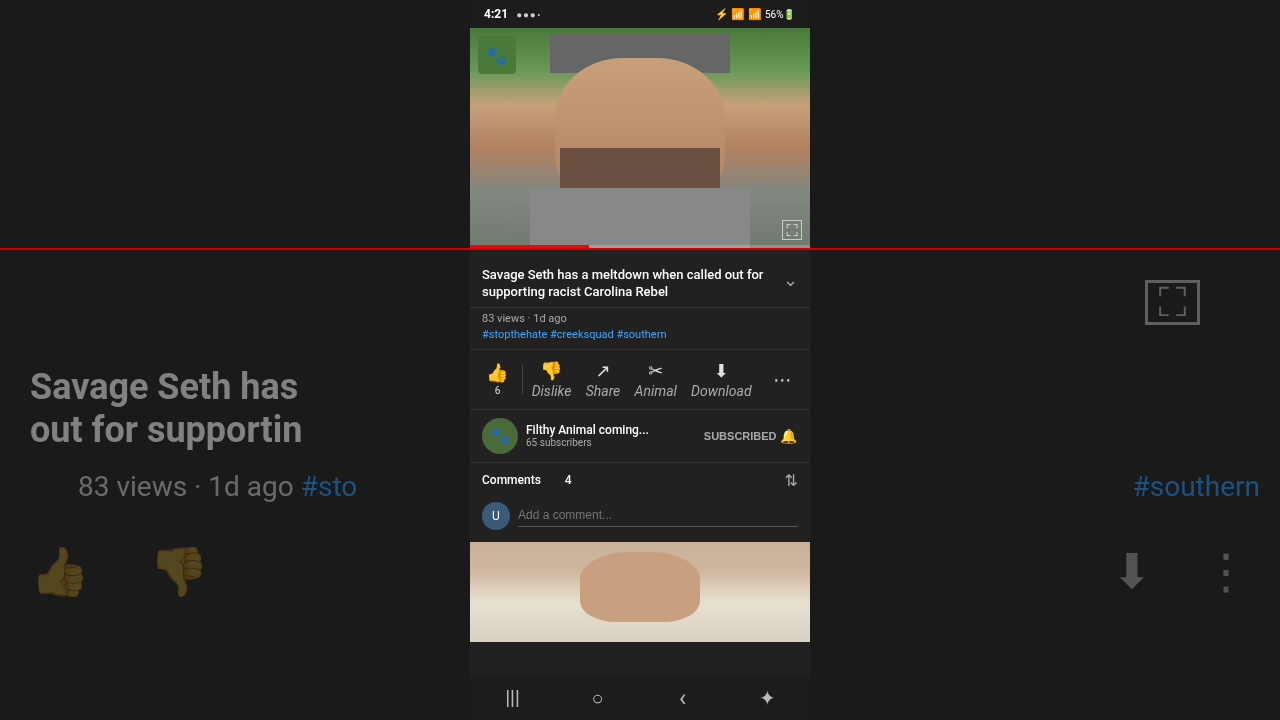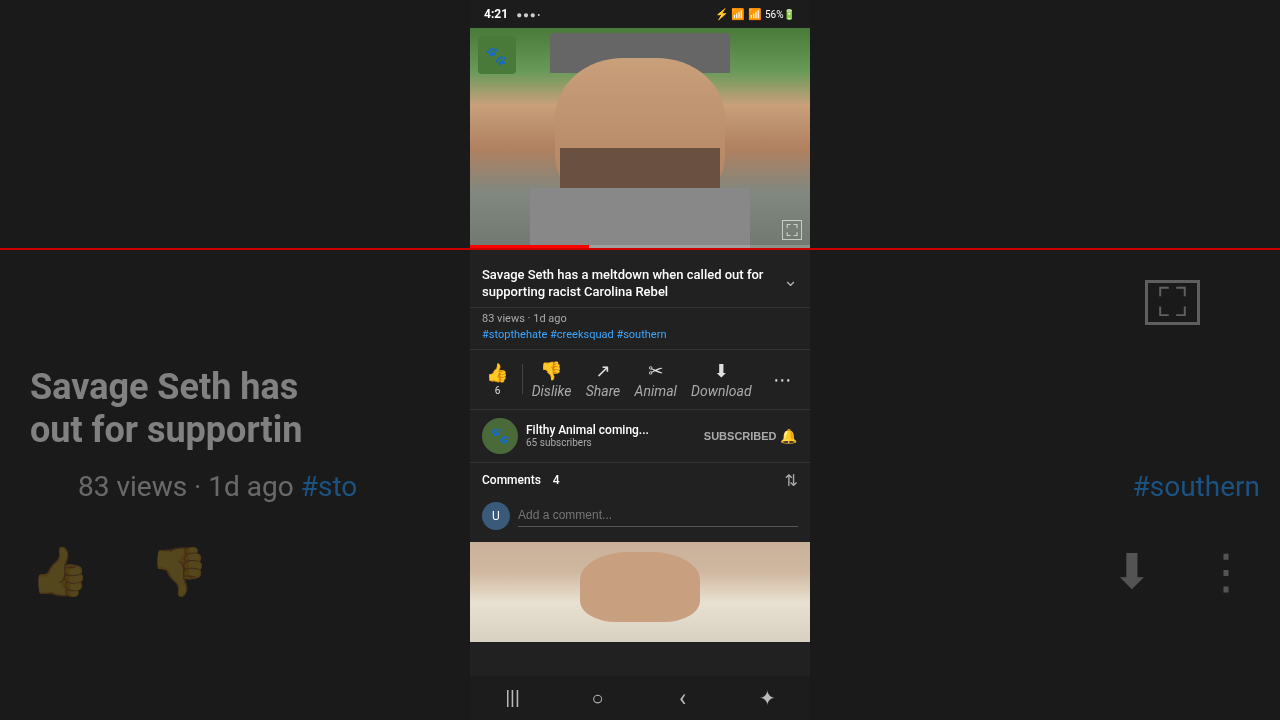--- a/index.html
+++ b/index.html
@@ -551,21 +551,21 @@
         <div class="channel-subs">65 subscribers</div>
       </div>
       <button class="subscribed-btn">
         <span>SUBSCRIBED</span>
         <span class="bell-icon">🔔</span>
       </button>
     </div>
 
     <div class="comments-section">
       <div class="comments-header">
-        <div style="display:flex; align-items:center; gap:12px;">
+        <div style="display:flex; align-items:center; gap:24px;">
           <span class="comments-title">Comments</span>
           <span class="comments-count">4</span>
         </div>
         <span class="sort-btn">⇅</span>
       </div>
       <div class="add-comment-row">
         <div class="comment-avatar">
           <span>U</span>
         </div>
         <input class="comment-input" type="text" placeholder="Add a comment..." style="">

